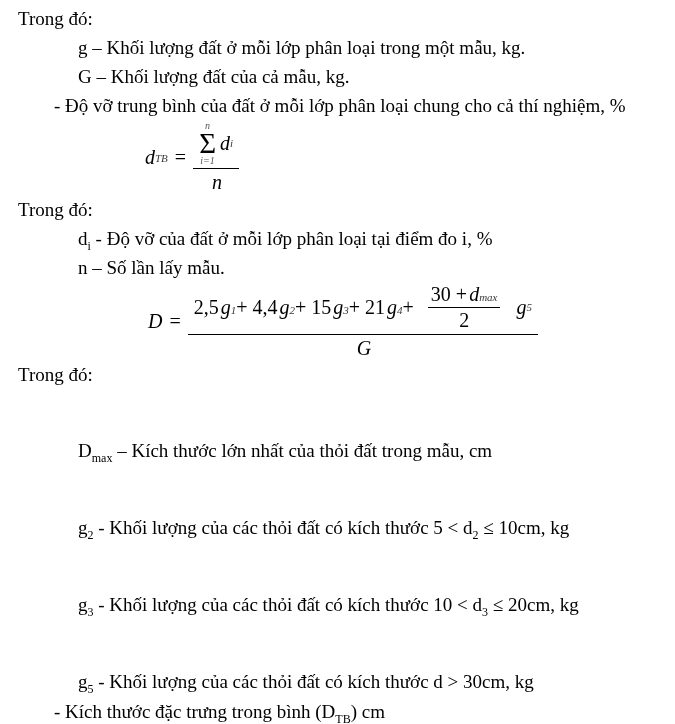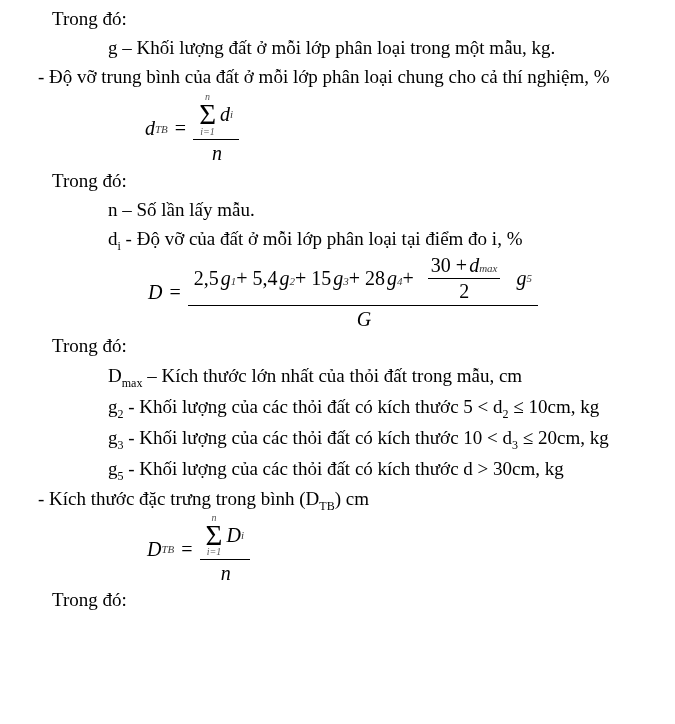--- a/index.html
+++ b/index.html
@@ -6,25 +6,25 @@
   html, body { background: #ffffff; }
   body {
     width: 675px; height: 724px; overflow: hidden;
     color: #000000;
     font-family: "Liberation Serif", serif;
   }
   .page { padding-top: 4px; }
   .line {
     font-size: 19px;
     line-height: 29px;
-    padding-left: 52px;
+    padding-left: 18px;
   }
-  .flush { padding-left: 38px; }
-  .indent { padding-left: 108px; }
-  .def-row { line-height: 31px; }
+  .flush { padding-left: 54px; }
+  .indent { padding-left: 78px; }
+  .def-row { line-height: 31px; margin-top: 46px; }
   sub.body-sub { font-size: 12px; line-height: 0; }
 
   
   .formula {
     display: flex;
     align-items: center;
     font-size: 20px;
     font-style: italic;
   }
   .f1 { height: 75px; padding-left: 143px; }
@@ -58,20 +58,21 @@
 </style>
 </head>
 <body>
 
 <div class="page">
 
   <p class="line">Trong đó:</p>
 
   <p class="line indent">g – Khối lượng đất ở mỗi lớp phân loại trong một mẫu, kg.</p>
 
+  <p class="line indent">G – Khối lượng đất của cả mẫu, kg.</p>
 
   <p class="line flush">- Độ vỡ trung bình của đất ở mỗi lớp phân loại chung cho cả thí nghiệm, %</p>
 
   <div class="formula f1">
     <span class="vit">d</span>
       <sub class="f-sub">TB</sub>
       <span class="eq">=</span>
       <span class="frac">
         <span class="num">
           <span class="sum">
@@ -81,47 +82,47 @@
           </span>
           <span class="vit">d</span>
           <sub class="f-sub">i</sub>
         </span>
         <span class="den vit">n</span>
       </span>
   </div>
 
   <p class="line">Trong đó:</p>
 
+  <p class="line indent"><span>d</span><sub class="body-sub">i</sub><span> - Độ vỡ của đất ở mỗi lớp phân loại tại điểm đo i, %</span></p>
+
   <p class="line indent">n – Số lần lấy mẫu.</p>
-
-  <p class="line indent"><span>d</span><sub class="body-sub">i</sub><span> - Độ vỡ của đất ở mỗi lớp phân loại tại điểm đo i, %</span></p>
 
 
   <div class="formula f2">
     <span class="vit">D</span>
       <span class="eq">=</span>
       <span class="frac">
         <span class="num">
           <span class="term">
             <span class="upright">2,5</span>
             <span class="vit">g</span>
             <sub class="f-sub">1</sub>
           </span>
           <span class="term">
-            <span class="upright"> + 5,4</span>
+            <span class="upright"> + 4,4</span>
             <span class="vit">g</span>
             <sub class="f-sub">2</sub>
           </span>
           <span class="term">
             <span class="upright"> + 15</span>
             <span class="vit">g</span>
             <sub class="f-sub">3</sub>
           </span>
           <span class="term">
-            <span class="upright"> + 28</span>
+            <span class="upright"> + 21</span>
             <span class="vit">g</span>
             <sub class="f-sub">4</sub>
           </span>
           <span class="upright"> + </span>
           <span class="ifrac">
             <span class="inum">
               <span class="upright">30 + </span>
               <span class="vit">d</span>
               <sub class="f-sub">max</sub>
             </span>

